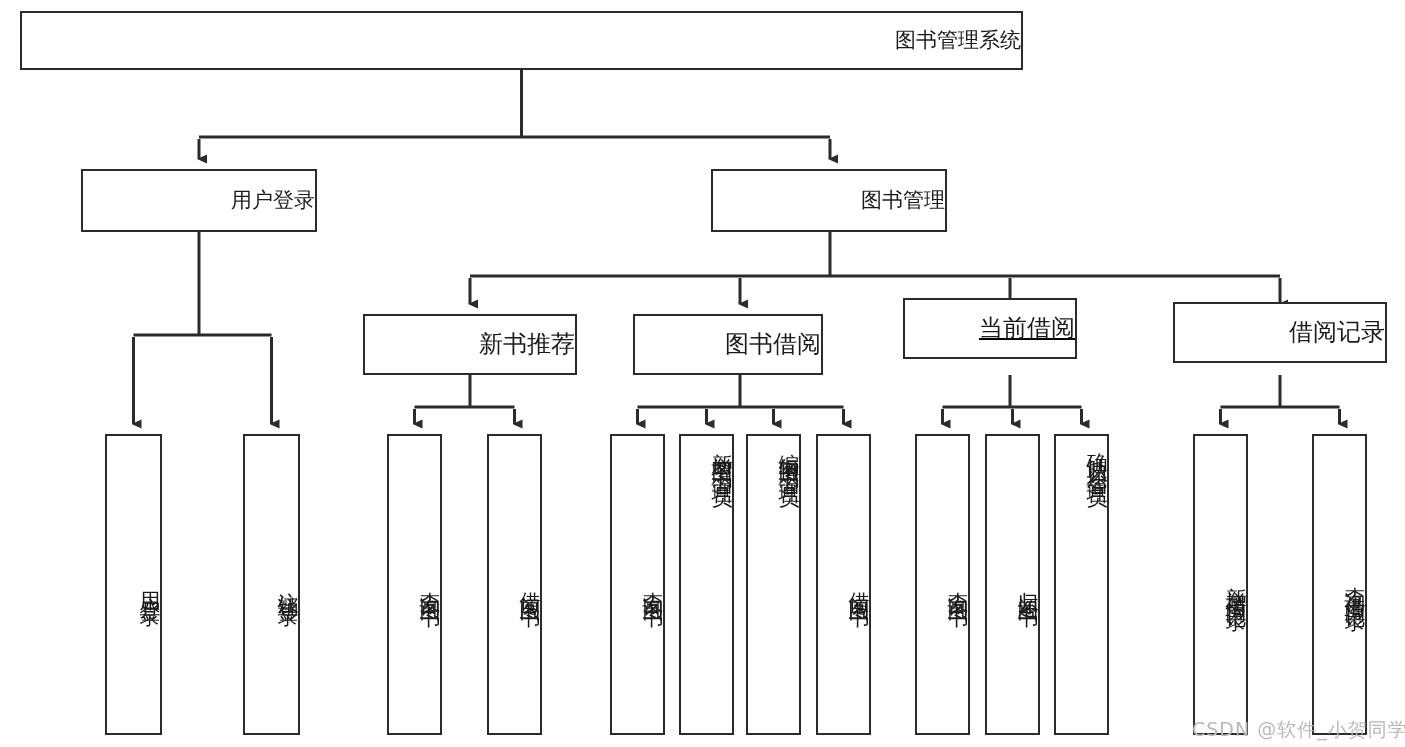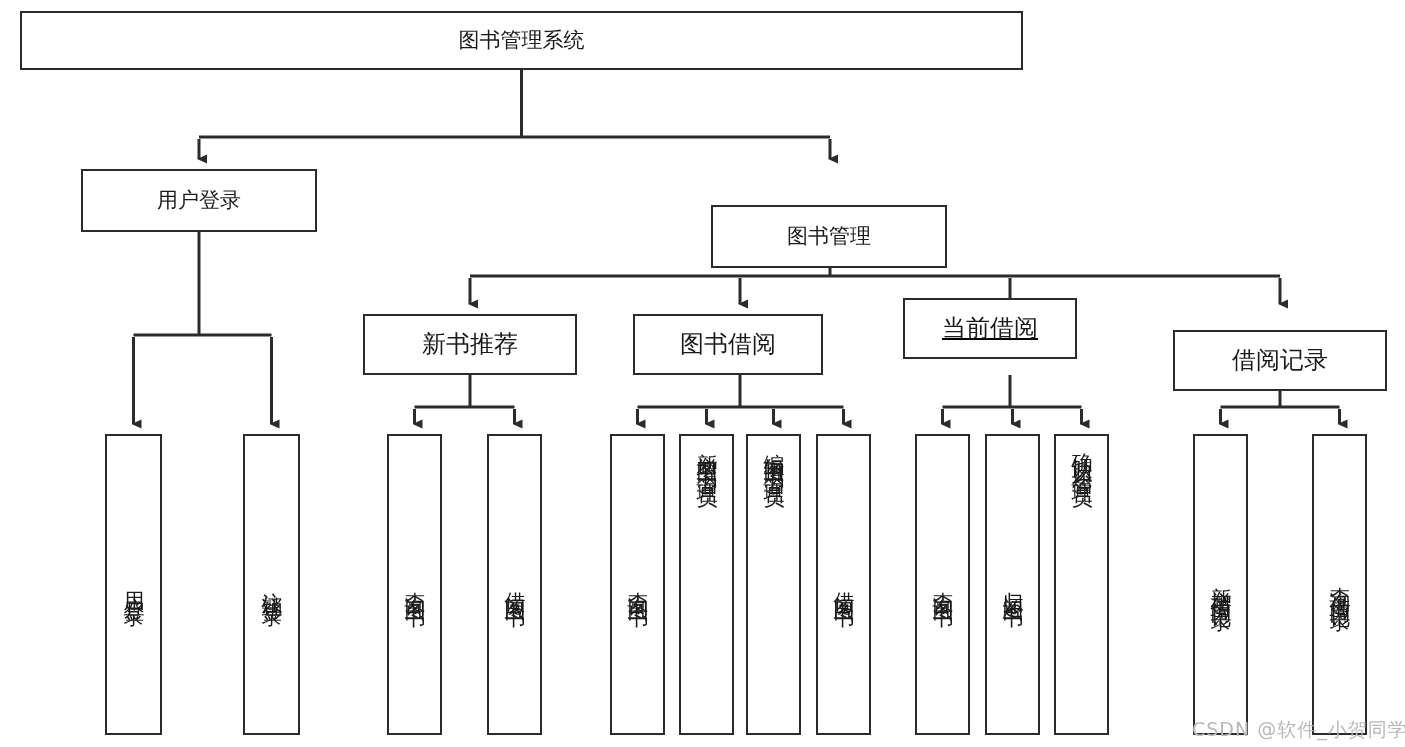--- a/index.html
+++ b/index.html
@@ -20,21 +20,21 @@
     width:1405px;height:747px;
     pointer-events:none;
   }
   .node{
     position:absolute;
     box-sizing:border-box;
     background:#ffffff;
     border:2px solid #2b2b2b;
     display:flex;
     align-items:center;
-    justify-content:center;
+    justify-content:flex-end;
     z-index:2;
   }
   .node .label{
     color:#1a1a1a;
     line-height:1.12;
     text-align:center;
     white-space:nowrap;
   }
   
   .h-node .label{
@@ -124,34 +124,34 @@
     </g>
   </svg>
 
   <div class="node h-node" style="left: 20px; top: 11px; width: 1003px; height: 59px;">
     <span class="label">图书管理系统</span>
   </div>
 
   <div class="node h-node" style="left: 81px; top: 169px; width: 236px; height: 63px;">
     <span class="label">用户登录</span>
   </div>
-  <div class="node h-node" style="left: 711px; top: 169px; width: 236px; height: 63px; margin-top: 36px;">
+  <div class="node h-node" style="left: 711px; top: 169px; width: 236px; height: 63px;">
     <span class="label">图书管理</span>
   </div>
 
   <div class="node t2-node" style="left: 363px; top: 314px; width: 214px; height: 61px;">
     <span class="label">新书推荐</span>
   </div>
   <div class="node t2-node" style="left: 633px; top: 314px; width: 190px; height: 61px;">
     <span class="label">图书借阅</span>
   </div>
   <div class="node t2-node" style="left: 903px; top: 298px; width: 174px; height: 61px; text-decoration: underline;">
     <span class="label">当前借阅</span>
   </div>
-  <div class="node t2-node" style="left: 1173px; top: 330px; width: 214px; height: 61px;">
+  <div class="node t2-node" style="left: 1173px; top: 302px; width: 214px; height: 61px;">
     <span class="label">借阅记录</span>
   </div>
 
   <div class="node leaf mid" style="left: 105px; top: 434px; width: 57px; height: 301px;">
     <span class="label">用户登录</span>
   </div>
   <div class="node leaf mid" style="left: 243px; top: 434px; width: 57px; height: 301px;">
     <span class="label">注销登录</span>
   </div>
 

